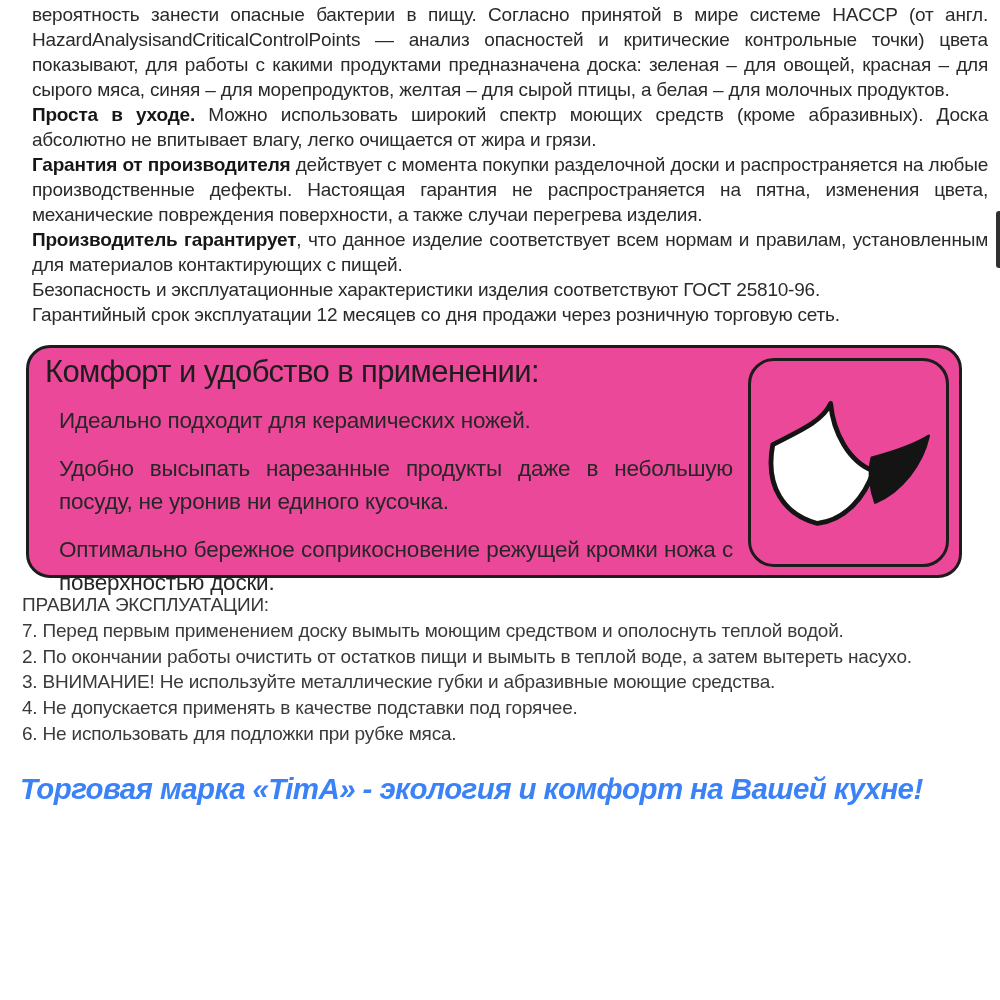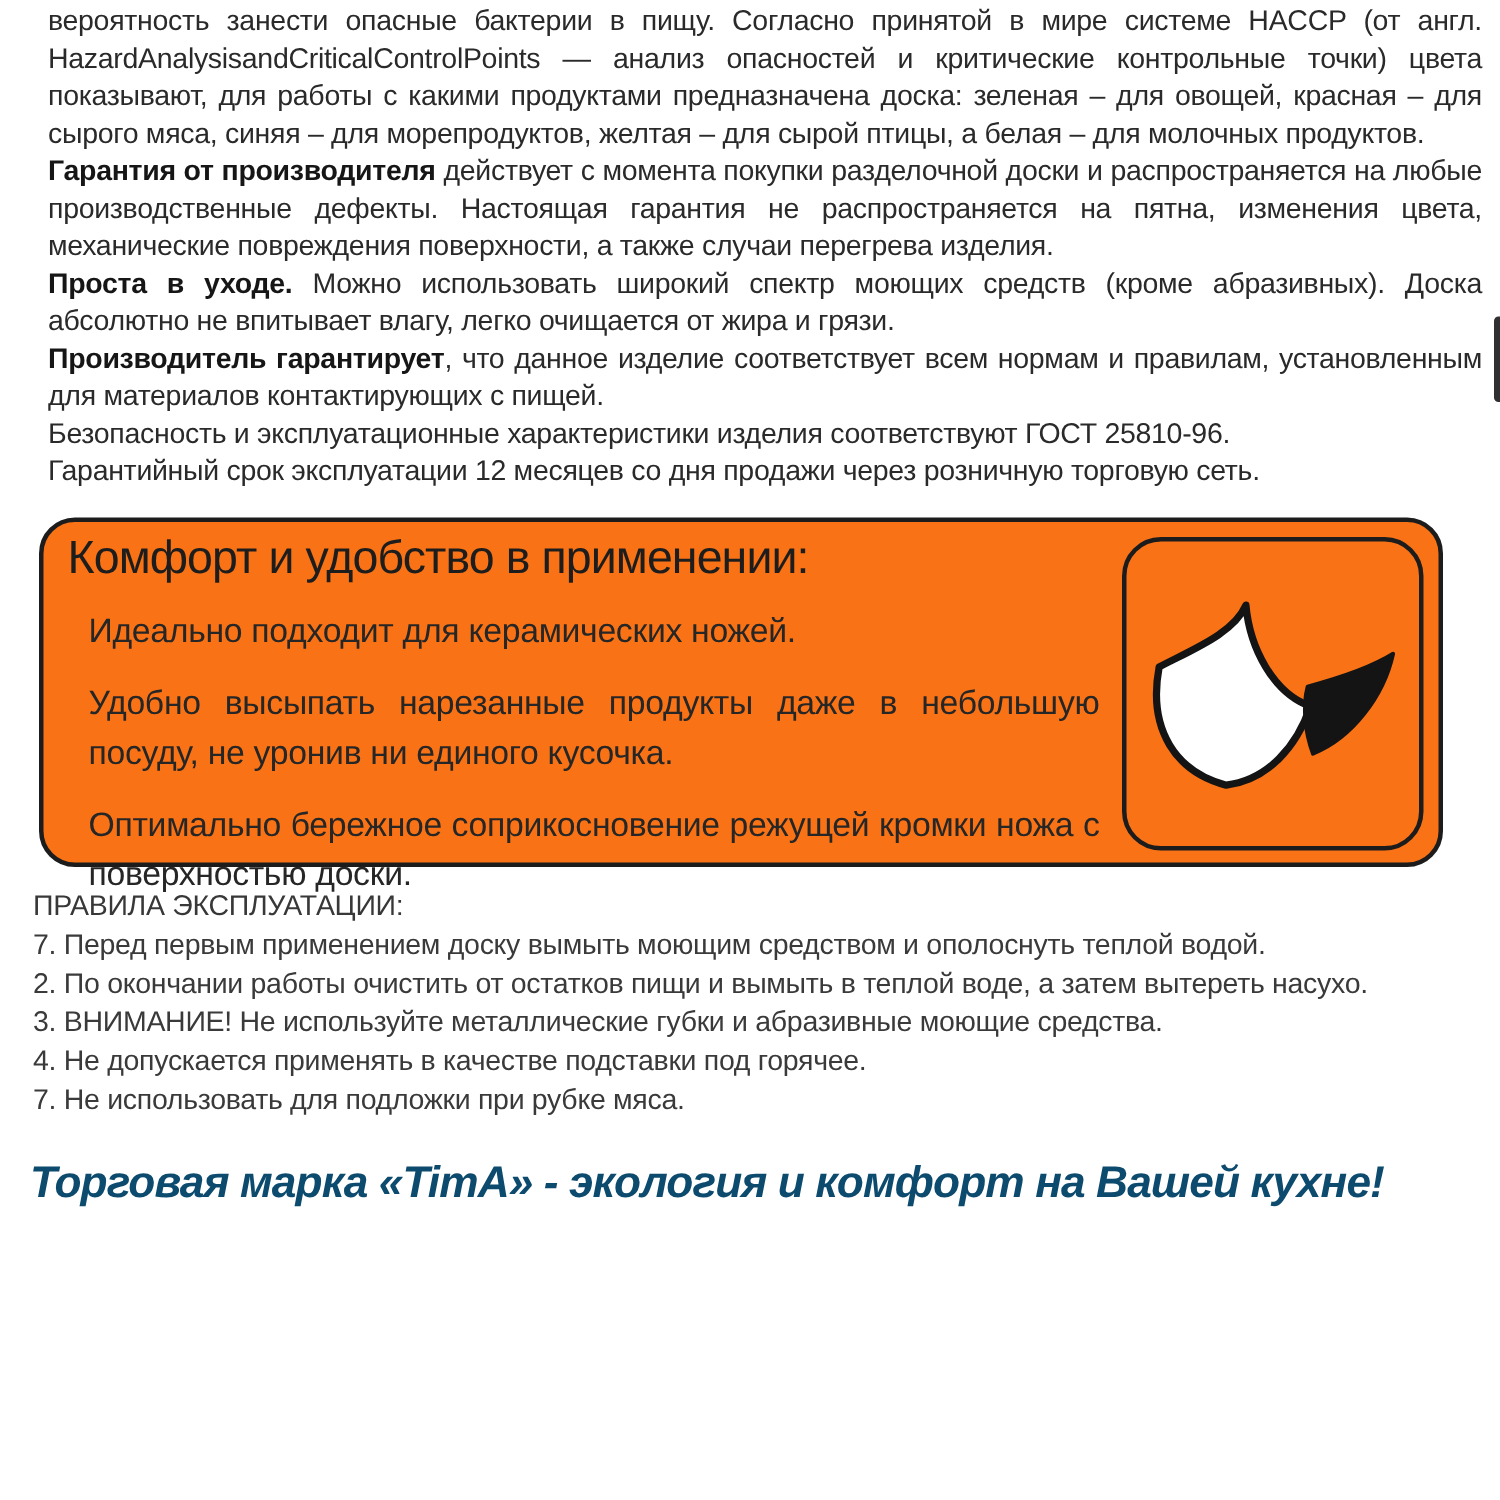--- a/index.html
+++ b/index.html
@@ -34,21 +34,21 @@
   
   .comfort-box {
     position: absolute;
     left: 26px;
     top: 345px;
     width: 936px;
     height: 233px;
     border: 3px solid #1c1c1c;
     border-radius: 24px;
     box-sizing: border-box;
-    background: #f97316;
+    background: #ec4899;
   }
   .comfort-text {
     position: absolute;
     left: 16px;
     top: 6px;
     width: 702px;
     color: #262626;
   }
   .comfort-title {
     margin: 0 0 3px 0;
@@ -98,42 +98,42 @@
   .slogan {
     position: absolute;
     left: 20px;
     top: 768px;
     width: 966px;
     font-size: 29.5px;
     line-height: 42px;
     font-weight: 700;
     font-style: italic;
     letter-spacing: -0.6px;
-    color: #0c4a6e;
+    color: #3b82f6;
     white-space: nowrap;
   }
 
   
   .scan-artifact {
     position: absolute;
     right: 0;
     top: 211px;
     width: 4px;
     height: 57px;
     background: #303030;
     border-radius: 3px 0 0 3px;
   }
 </style>
 </head>
 <body>
 
 <div class="intro">
   <p><span>вероятность занести опасные бактерии в пищу. Согласно принятой в мире системе HACCP (от англ. HazardAnalysisandCriticalControlPoints — анализ опасностей и критические контрольные точки) цвета показывают, для работы с какими продуктами предназначена доска: зеленая – для овощей, красная – для сырого мяса, синяя – для морепродуктов, желтая – для сырой птицы, а белая – для молочных продуктов.</span></p>
+  <p><b>Проста в уходе.</b><span> Можно использовать широкий спектр моющих средств (кроме абразивных). Доска абсолютно не впитывает влагу, легко очищается от жира и грязи.</span></p>
   <p><b>Гарантия от производителя</b><span>  действует с момента покупки разделочной доски и распространяется на любые производственные дефекты. Настоящая гарантия не распространяется на пятна, изменения цвета, механические повреждения поверхности, а также случаи перегрева изделия.</span></p>
-  <p><b>Проста в уходе.</b><span> Можно использовать широкий спектр моющих средств (кроме абразивных). Доска абсолютно не впитывает влагу, легко очищается от жира и грязи.</span></p>
   <p><b>Производитель  гарантирует</b><span>, что данное изделие соответствует всем нормам и правилам, установленным для материалов контактирующих с пищей.</span></p>
   <p>Безопасность и эксплуатационные характеристики изделия соответствуют ГОСТ 25810-96.</p>
   <p>Гарантийный срок эксплуатации 12 месяцев со дня продажи через розничную торговую сеть.</p>
 </div>
 
 <div class="comfort-box">
   <div class="comfort-text">
     <p class="comfort-title">Комфорт и удобство в применении:</p>
     <p class="comfort-line">Идеально подходит для керамических ножей.</p>
     <p class="comfort-line">Удобно высыпать нарезанные продукты даже в небольшую посуду, не уронив ни единого кусочка.</p>
@@ -148,18 +148,18 @@
     </span>
   </div>
 </div>
 
 <div class="rules">
   <p class="rules-title">ПРАВИЛА ЭКСПЛУАТАЦИИ:</p>
   <p>7. Перед первым применением  доску вымыть  моющим средством и ополоснуть теплой водой.</p>
   <p>2. По окончании работы очистить от остатков пищи и вымыть в теплой воде, а затем вытереть насухо.</p>
   <p>3. ВНИМАНИЕ!  Не используйте металлические губки и абразивные моющие средства.</p>
   <p>4. Не допускается применять в качестве подставки под горячее.</p>
-  <p>7. Не использовать для подложки при рубке мяса.</p>
+  <p>6. Не использовать для подложки при рубке мяса.</p>
 </div>
 
 <div class="slogan">Торговая марка «TimA» - экология и комфорт на Вашей кухне!</div>
 
 <div class="scan-artifact"></div>
 
 </body></html>

